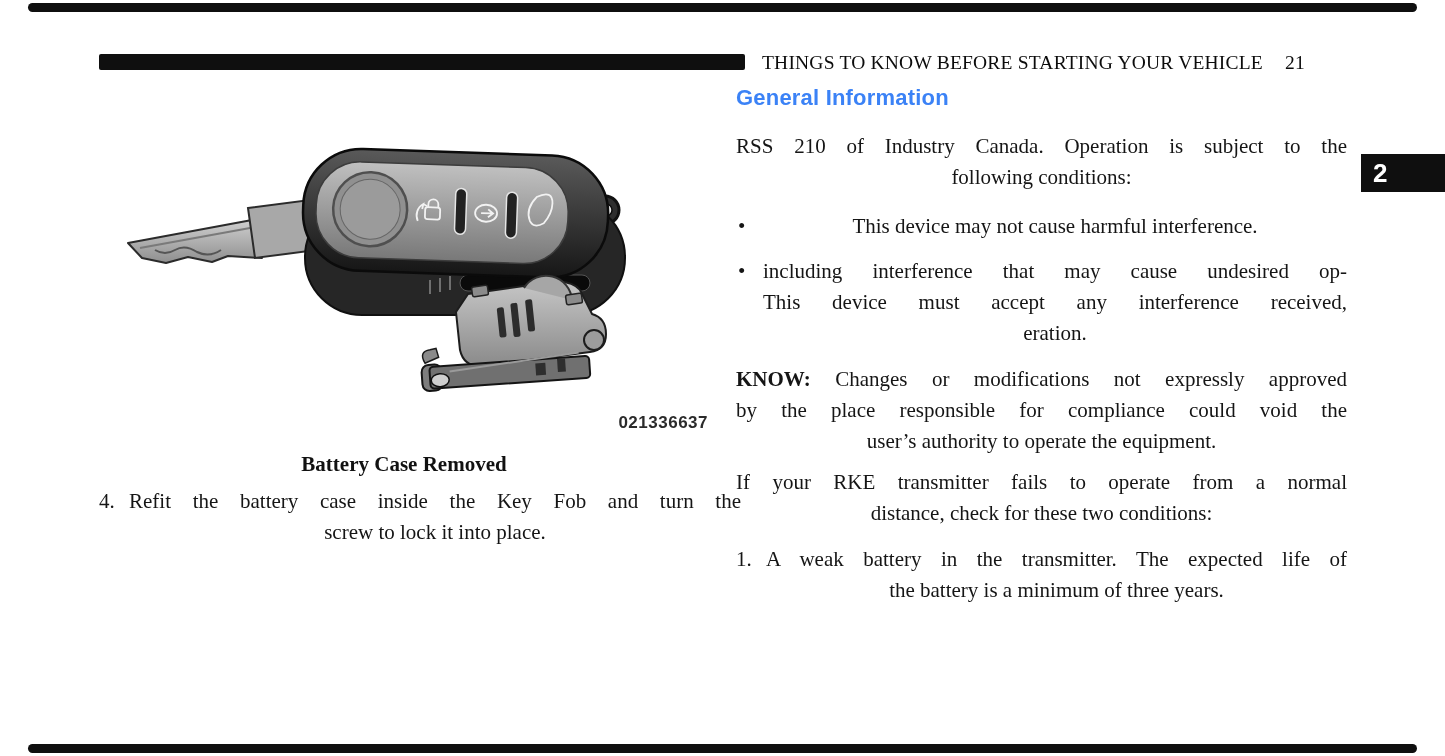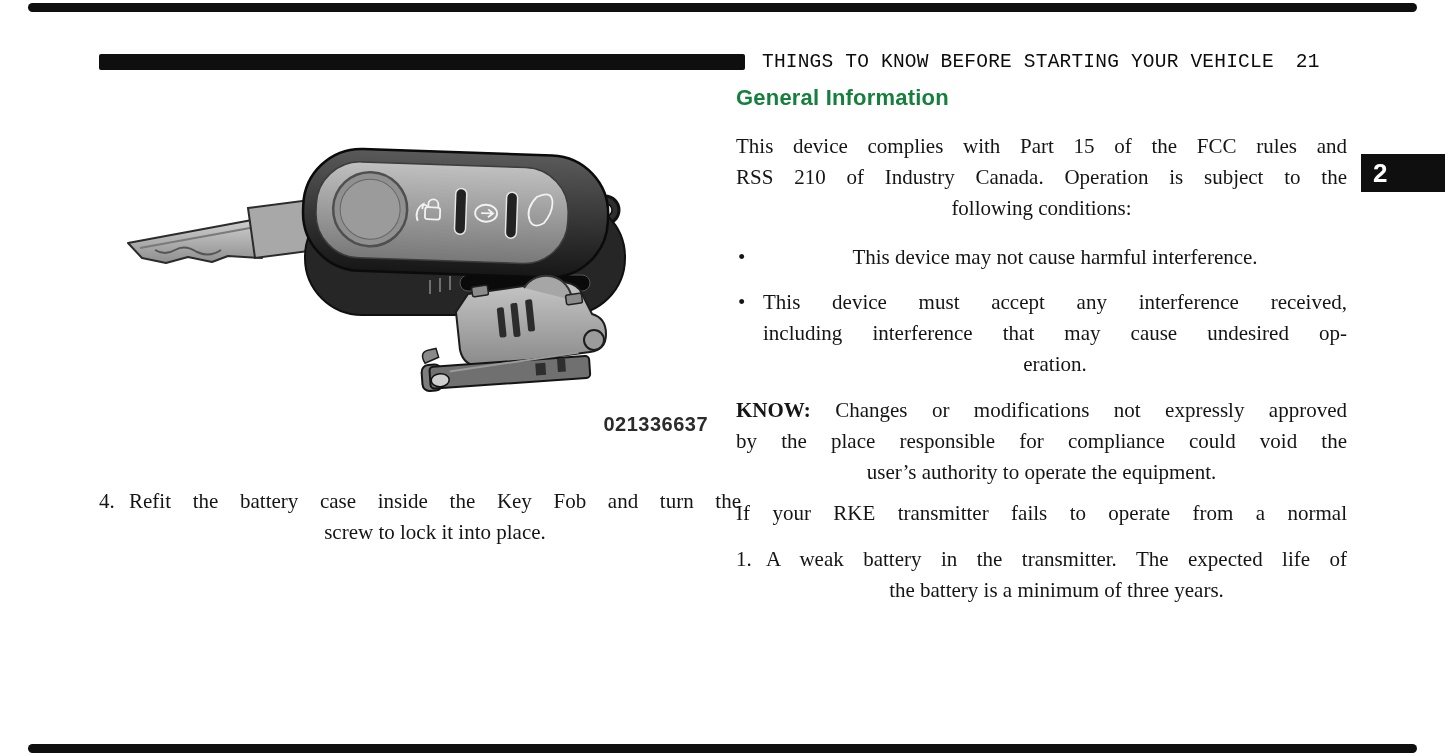--- a/index.html
+++ b/index.html
@@ -10,45 +10,45 @@
   
   .edge-rule{position:absolute;left:28px;width:1389px;height:9px;
              background:#0f0f0f;border-radius:5px;}
   .edge-rule.top{top:3px}
   .edge-rule.bottom{top:744px}
 
   
   .header-rule{position:absolute;left:99px;top:54px;width:646px;height:16px;
                background:#0f0f0f;border-radius:2px;}
   .header-text{position:absolute;left:762px;top:51px;white-space:nowrap;
-               font-family:Liberation Mono, monospace;font-size:19.5px;
+               font-family:Liberation Serif, serif;font-size:19.5px;
                line-height:23px;color:#0c0c0c;letter-spacing:.2px;}
   .header-text .pg{margin-left:22px;}
 
   
   .chapter-tab{position:absolute;left:1361px;top:154px;width:84px;height:38px;
                background:#0f0f0f;color:#ffffff;box-sizing:border-box;
                font-family:"Liberation Sans",sans-serif;font-weight:bold;
                font-size:26px;line-height:38px;padding-left:12px;}
 
   
   .figure{position:absolute;left:100px;top:100px;}
   .figure-code{position:absolute;left:560px;top:413px;width:148px;
                text-align:right;font-family:"Liberation Sans",sans-serif;
-               font-size:20px;font-weight:bold;letter-spacing:.5px;color:#2b2b2b;}
+               font-size:17px;font-weight:bold;letter-spacing:.5px;color:#2b2b2b;}
   .caption{position:absolute;left:97px;top:452px;width:614px;text-align:center;
            font-weight:bold;font-size:21px;color:#111;}
 
   
   .step{position:absolute;left:99px;top:486px;width:612px;
         font-size:21px;line-height:31px;}
   .rcol{position:absolute;left:736px;top:85px;width:611px;
         font-size:21px;line-height:31px;}
   .rcol h2{font-family:"Liberation Sans",sans-serif;font-size:22px;
-           line-height:26px;font-weight:bold;margin:0 0 20px 0;color:#15803d;
+           line-height:26px;font-weight:bold;margin:0 0 20px 0;color:#3b82f6;
            letter-spacing:.2px;}
   .block{position:relative;}
   .mb18{margin-bottom:18px}.mb14{margin-bottom:14px}.mb15{margin-bottom:15px}
   .mb10{margin-bottom:10px}
   .tline{text-align:justify;text-align-last:justify;}
   .tline.lastline{text-align:center;text-align-last:auto;}
   .hang{padding-left:27px;}
   .hang .marker{position:absolute;left:2px;top:0;}
   .numblock{padding-left:30px;}
   .numblock .marker{position:absolute;left:0;top:0;}
@@ -148,62 +148,63 @@
       <rect x="330" y="262" width="160" height="22" rx="4" fill="#707070" stroke="#141414" stroke-width="2"></rect>
       <ellipse cx="340" cy="276" rx="9" ry="6.5" fill="#cfcfcf" stroke="#101010" stroke-width="1.5"></ellipse>
       <path d="M326,258 q-6,-12 6,-13 l6,-1 2,9 z" fill="#8a8a8a" stroke="#1a1a1a" stroke-width="1.5"></path>
       <rect x="436" y="266" width="10" height="12" fill="#2e2e2e"></rect>
       <rect x="458" y="263" width="8" height="13" fill="#2e2e2e"></rect>
       <path d="M350,268 L480,258" stroke="#9a9a9a" stroke-width="2" fill="none"></path>
     </g>
   </svg>
 
   <div class="figure-code">021336637</div>
+  <div class="caption">Battery Case Removed</div>
 
   <div class="step block numblock">
     <span class="marker">4.</span>
     <div>
         <div class="tline">Refit the battery case inside the Key Fob and turn the</div>
         <div class="tline lastline">screw to lock it into place.</div>
       </div>
   </div>
 
   <div class="rcol">
     <h2>General Information</h2>
 
     <div class="block mb18">
-        <div class="tline">This device complies with Part 15 of the FCC rules and</div>
         <div class="tline">RSS 210 of Industry Canada. Operation is subject to the</div>
         <div class="tline lastline">following conditions:</div>
       </div>
 
     <div class="block hang mb14">
       <span class="marker">•</span>
       <div>
           <div class="tline lastline">This device may not cause harmful interference.</div>
         </div>
     </div>
 
     <div class="block hang mb15">
       <span class="marker">•</span>
       <div>
+          <div class="tline">including interference that may cause undesired op-</div>
           <div class="tline">This device must accept any interference received,</div>
-          <div class="tline">including interference that may cause undesired op-</div>
           <div class="tline lastline">eration.</div>
         </div>
     </div>
 
     <div class="block mb10">
         <div class="tline"><strong>KNOW: </strong>Changes or modifications not expressly approved</div>
         <div class="tline">by the place responsible for compliance could void the</div>
         <div class="tline lastline">user’s authority to operate the equipment.</div>
       </div>
 
     <div class="block mb15">
         <div class="tline">If your RKE transmitter fails to operate from a normal</div>
+        <div class="tline lastline">distance, check for these two conditions:</div>
       </div>
 
     <div class="block numblock">
       <span class="marker">1.</span>
       <div>
           <div class="tline">A weak battery in the transmitter. The expected life of</div>
           <div class="tline lastline">the battery is a minimum of three years.</div>
         </div>
     </div>
   </div>

